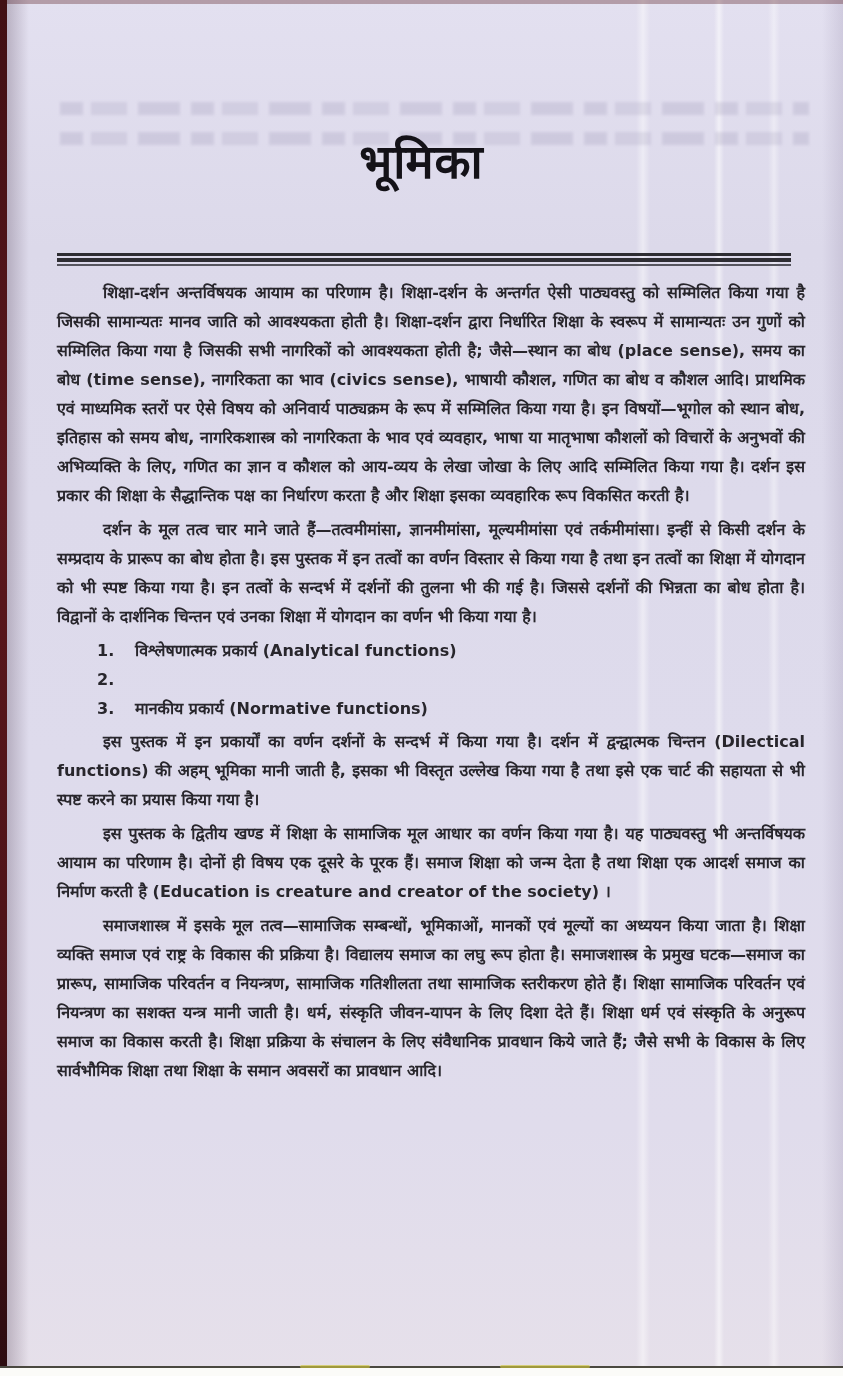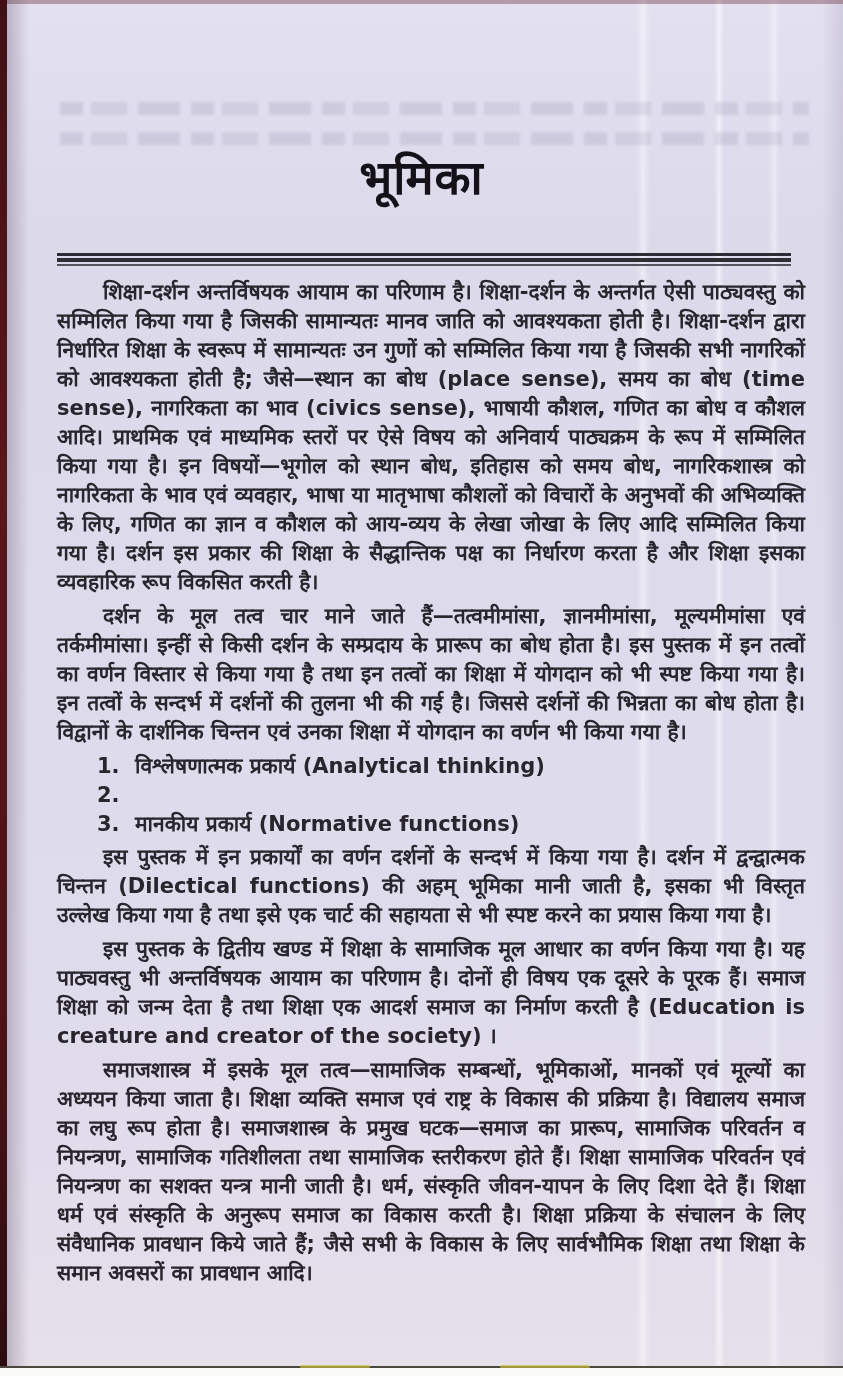--- a/index.html
+++ b/index.html
@@ -33,36 +33,36 @@
   
   .bleed{position:absolute;left:60px;right:34px;filter:blur(1.6px);opacity:.5;pointer-events:none;}
   .bleed-line{height:13px;margin-bottom:17px;
     background:repeating-linear-gradient(90deg,
       rgba(125,118,155,.35) 0 23px, rgba(125,118,155,0) 23px 31px,
       rgba(125,118,155,.3) 31px 67px, rgba(125,118,155,0) 67px 78px,
       rgba(125,118,155,.35) 78px 120px, rgba(125,118,155,0) 120px 131px);}
   .b-top{top:102px;}
   
   .title{
-    position:absolute;top:144px;left:0;width:100%;
+    position:absolute;top:128px;left:0;width:100%;
     text-align:center;font-size:47px;font-weight:700;color:#141218;
     letter-spacing:1px;
     font-family:Liberation Mono, monospace;
   }
   .rule{
     position:absolute;top:253px;left:57px;width:734px;height:13px;
     background:
       linear-gradient(#2e2d33,#2e2d33) 0 0/100% 3px no-repeat,
       linear-gradient(#2e2d33,#2e2d33) 0 5px/100% 4px no-repeat,
       linear-gradient(#56555e,#56555e) 0 11px/100% 2px no-repeat;
   }
   
   .body-text{
     position:absolute;top:278px;left:57px;width:748px;
-    font-size:21px;line-height:29px;font-weight:600;
+    font-size:16px;line-height:29px;font-weight:600;
     text-align:justify;
   }
   .body-text p{margin:0 0 5px 0;text-indent:46px;}
   .list-intro{margin:0 0 2px 0;text-indent:46px;}
   .fn-list{margin:0 0 4px 0;}
   .fn-item{display:flex;padding-left:40px;}
   .fn-num{width:38px;flex:0 0 auto;}
   .fn-text{flex:1;}
 </style>
 </head>
@@ -86,21 +86,21 @@
 
   <div class="title">भूमिका</div>
   <div class="rule"></div>
 
   <div class="body-text">
     <p>शिक्षा-दर्शन अन्तर्विषयक आयाम का परिणाम है। शिक्षा-दर्शन के अन्तर्गत ऐसी पाठ्यवस्तु को सम्मिलित किया गया है जिसकी सामान्यतः मानव जाति को आवश्यकता होती है। शिक्षा-दर्शन द्वारा निर्धारित शिक्षा के स्वरूप में सामान्यतः उन गुणों को सम्मिलित किया गया है जिसकी सभी नागरिकों को आवश्यकता होती है; जैसे—स्थान का बोध (place sense), समय का बोध (time sense), नागरिकता का भाव (civics sense), भाषायी कौशल, गणित का बोध व कौशल आदि। प्राथमिक एवं माध्यमिक स्तरों पर ऐसे विषय को अनिवार्य पाठ्यक्रम के रूप में सम्मिलित किया गया है। इन विषयों—भूगोल को स्थान बोध, इतिहास को समय बोध, नागरिकशास्त्र को नागरिकता के भाव एवं व्यवहार, भाषा या मातृभाषा कौशलों को विचारों के अनुभवों की अभिव्यक्ति के लिए, गणित का ज्ञान व कौशल को आय-व्यय के लेखा जोखा के लिए आदि सम्मिलित किया गया है। दर्शन इस प्रकार की शिक्षा के सैद्धान्तिक पक्ष का निर्धारण करता है और शिक्षा इसका व्यवहारिक रूप विकसित करती है।</p>
     <p>दर्शन के मूल तत्व चार माने जाते हैं—तत्वमीमांसा, ज्ञानमीमांसा, मूल्यमीमांसा एवं तर्कमीमांसा। इन्हीं से किसी दर्शन के सम्प्रदाय के प्रारूप का बोध होता है। इस पुस्तक में इन तत्वों का वर्णन विस्तार से किया गया है तथा इन तत्वों का शिक्षा में योगदान को भी स्पष्ट किया गया है। इन तत्वों के सन्दर्भ में दर्शनों की तुलना भी की गई है। जिससे दर्शनों की भिन्नता का बोध होता है। विद्वानों के दार्शनिक चिन्तन एवं उनका शिक्षा में योगदान का वर्णन भी किया गया है।</p>
     <div class="fn-list">
       <div class="fn-item">
         <span class="fn-num">1.</span>
-        <span class="fn-text">विश्लेषणात्मक प्रकार्य (Analytical thinking)</span>
+        <span class="fn-text">विश्लेषणात्मक प्रकार्य (Analytical functions)</span>
       </div>
       <div class="fn-item">
         <span class="fn-num">2.</span>
       </div>
       <div class="fn-item">
         <span class="fn-num">3.</span>
         <span class="fn-text">मानकीय प्रकार्य (Normative functions)</span>
       </div>
     </div>
     <p>इस पुस्तक में इन प्रकार्यों का वर्णन दर्शनों के सन्दर्भ में किया गया है। दर्शन में द्वन्द्वात्मक चिन्तन (Dilectical functions) की अहम् भूमिका मानी जाती है, इसका भी विस्तृत उल्लेख किया गया है तथा इसे एक चार्ट की सहायता से भी स्पष्ट करने का प्रयास किया गया है।</p>

